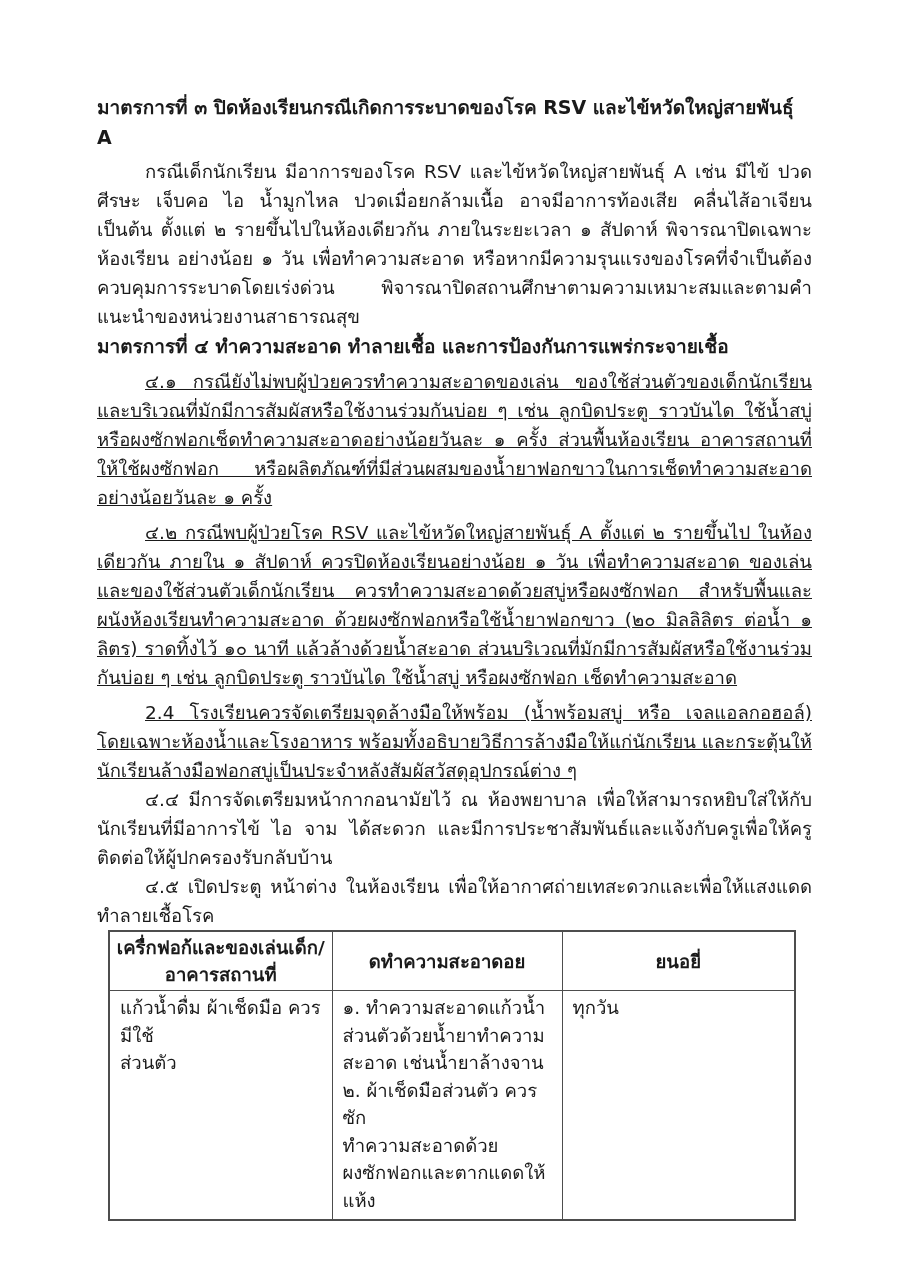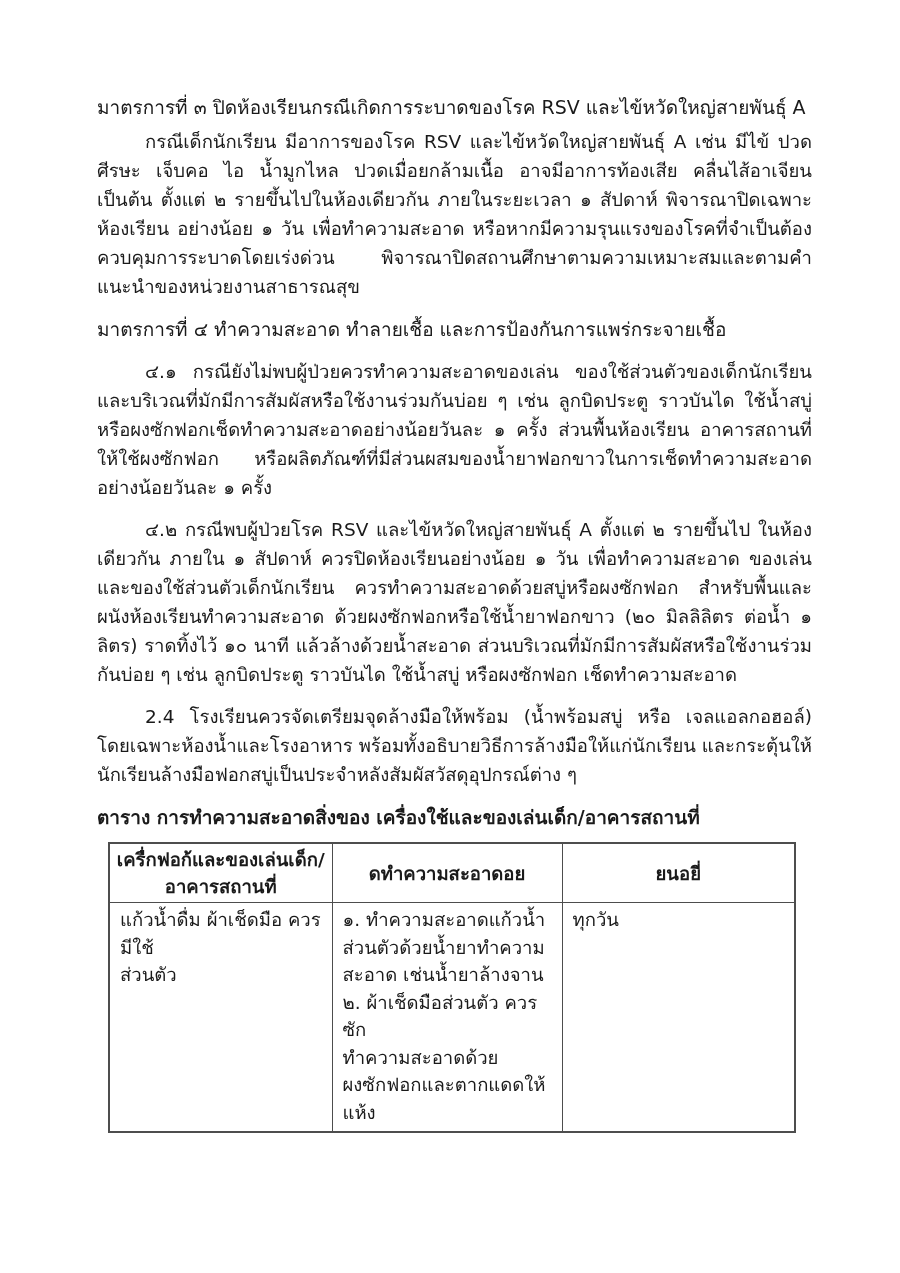--- a/index.html
+++ b/index.html
@@ -16,42 +16,43 @@
     font-family: "DejaVu Sans", sans-serif;
   }
   .page {
     position: absolute;
     left: 97px;
     top: 92px;
     width: 715px;
   }
   .heading {
     font-size: 19px;
-    font-weight: normal;
+    font-weight: bold;
     line-height: 30px;
     margin: 0;
     text-align: left;
   }
   .heading-2 {
-    margin-top: 13px;
+    margin-top: 0;
   }
   .para {
     font-size: 18.5px;
     line-height: 29px;
     margin: 0;
     text-align: justify;
   }
   .first-para {
     margin-top: 5px;
   }
   .indent {
     text-indent: 48px;
   }
   .spaced {
-    margin-top: 13px;
+    margin-top: 6px;
+    text-decoration: underline;
   }
   .caption {
     font-size: 19px;
     font-weight: bold;
     line-height: 29px;
     margin: 14px 0 10px 0;
   }
   table.cleaning {
     border-collapse: collapse;
     table-layout: fixed;
@@ -89,22 +90,23 @@
 
   <p class="heading">มาตรการที่ ๓ ปิดห้องเรียนกรณีเกิดการระบาดของโรค RSV และไข้หวัดใหญ่สายพันธุ์ A</p>
 
   <p class="para indent first-para">กรณีเด็กนักเรียน มีอาการของโรค RSV และไข้หวัดใหญ่สายพันธุ์ A เช่น มีไข้ ปวดศีรษะ เจ็บคอ ไอ น้ำมูกไหล ปวดเมื่อยกล้ามเนื้อ อาจมีอาการท้องเสีย คลื่นไส้อาเจียน เป็นต้น ตั้งแต่ ๒ รายขึ้นไปในห้องเดียวกัน ภายในระยะเวลา ๑ สัปดาห์ พิจารณาปิดเฉพาะห้องเรียน อย่างน้อย ๑ วัน เพื่อทำความสะอาด หรือหากมีความรุนแรงของโรคที่จำเป็นต้องควบคุมการระบาดโดยเร่งด่วน พิจารณาปิดสถานศึกษาตามความเหมาะสมและตามคำแนะนำของหน่วยงานสาธารณสุข</p>
 
   <p class="heading heading-2">มาตรการที่ ๔ ทำความสะอาด ทำลายเชื้อ และการป้องกันการแพร่กระจายเชื้อ</p>
 
   <p class="para indent spaced">๔.๑ กรณียังไม่พบผู้ป่วยควรทำความสะอาดของเล่น ของใช้ส่วนตัวของเด็กนักเรียน และบริเวณที่มักมีการสัมผัสหรือใช้งานร่วมกันบ่อย ๆ เช่น ลูกบิดประตู ราวบันได ใช้น้ำสบู่ หรือผงซักฟอกเช็ดทำความสะอาดอย่างน้อยวันละ ๑ ครั้ง ส่วนพื้นห้องเรียน อาคารสถานที่ ให้ใช้ผงซักฟอก หรือผลิตภัณฑ์ที่มีส่วนผสมของน้ำยาฟอกขาวในการเช็ดทำความสะอาดอย่างน้อยวันละ ๑ ครั้ง</p>
   <p class="para indent spaced">๔.๒ กรณีพบผู้ป่วยโรค RSV และไข้หวัดใหญ่สายพันธุ์ A ตั้งแต่ ๒ รายขึ้นไป ในห้องเดียวกัน ภายใน ๑ สัปดาห์ ควรปิดห้องเรียนอย่างน้อย ๑ วัน เพื่อทำความสะอาด ของเล่นและของใช้ส่วนตัวเด็กนักเรียน ควรทำความสะอาดด้วยสบู่หรือผงซักฟอก สำหรับพื้นและผนังห้องเรียนทำความสะอาด ด้วยผงซักฟอกหรือใช้น้ำยาฟอกขาว (๒๐ มิลลิลิตร ต่อน้ำ ๑ ลิตร) ราดทิ้งไว้ ๑๐ นาที แล้วล้างด้วยน้ำสะอาด ส่วนบริเวณที่มักมีการสัมผัสหรือใช้งานร่วมกันบ่อย ๆ เช่น ลูกบิดประตู ราวบันได ใช้น้ำสบู่ หรือผงซักฟอก เช็ดทำความสะอาด</p>
   <p class="para indent spaced">2.4 โรงเรียนควรจัดเตรียมจุดล้างมือให้พร้อม (น้ำพร้อมสบู่ หรือ เจลแอลกอฮอล์) โดยเฉพาะห้องน้ำและโรงอาหาร พร้อมทั้งอธิบายวิธีการล้างมือให้แก่นักเรียน และกระตุ้นให้นักเรียนล้างมือฟอกสบู่เป็นประจำหลังสัมผัสวัสดุอุปกรณ์ต่าง ๆ</p>
+  <p class="para indent">๔.๔ มีการจัดเตรียมหน้ากากอนามัยไว้ ณ ห้องพยาบาล เพื่อให้สามารถหยิบใส่ให้กับนักเรียนที่มีอาการไข้ ไอ จาม ได้สะดวก และมีการประชาสัมพันธ์และแจ้งกับครูเพื่อให้ครูติดต่อให้ผู้ปกครองรับกลับบ้าน</p>
+  <p class="para indent">๔.๕ เปิดประตู หน้าต่าง ในห้องเรียน เพื่อให้อากาศถ่ายเทสะดวกและเพื่อให้แสงแดดทำลายเชื้อโรค</p>
 
-  <p class="caption">ตาราง การทำความสะอาดสิ่งของ เครื่องใช้และของเล่นเด็ก/อาคารสถานที่</p>
 
   <table class="cleaning">
     <colgroup>
       <col style="width:223px">
       <col style="width:230px">
       <col style="width:233px">
     </colgroup>
     <thead>
       <tr>
         <th>เครื่กฟอก้และของเล่นเด็ก/

